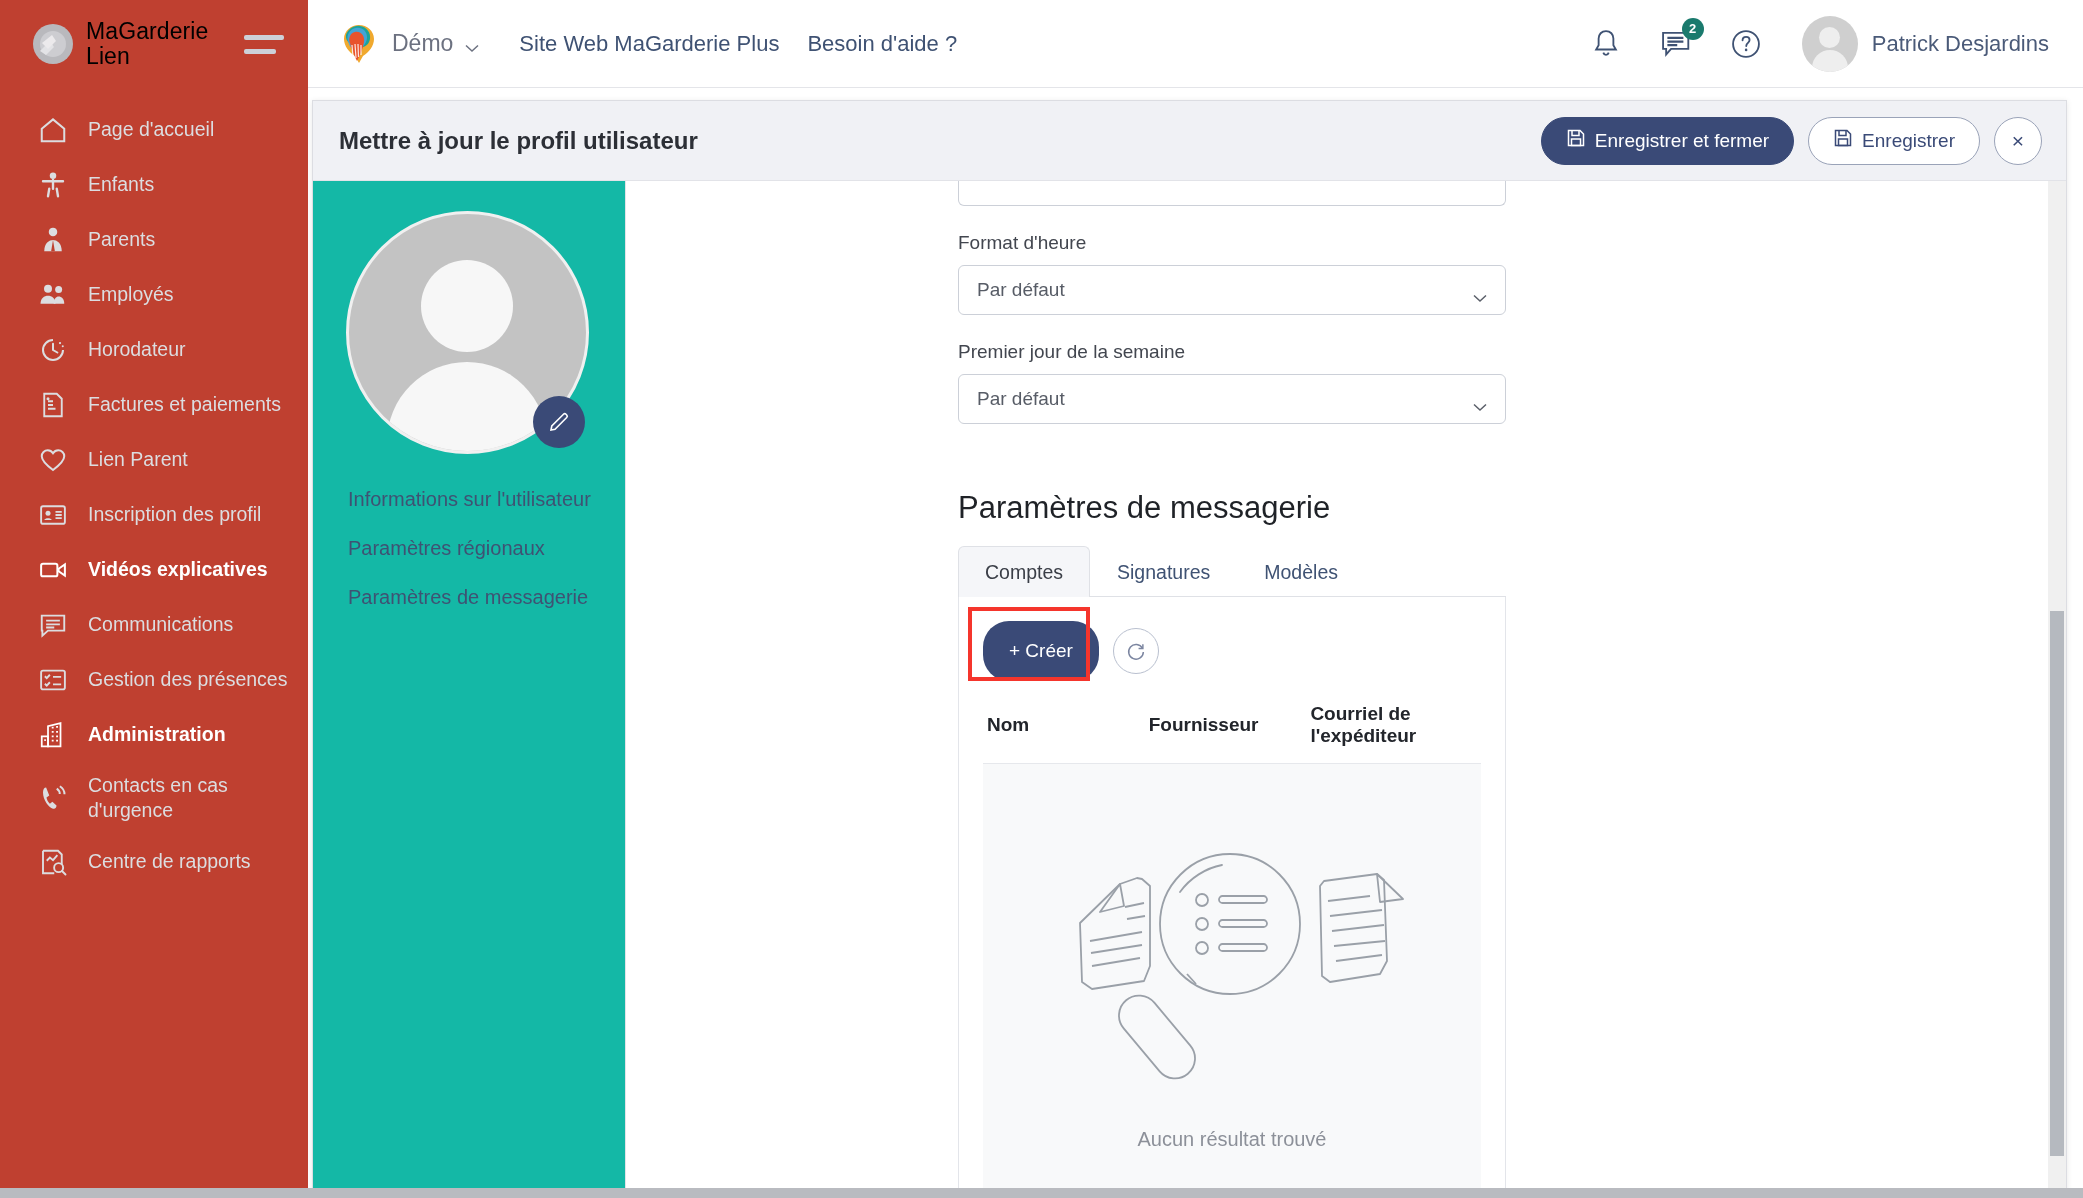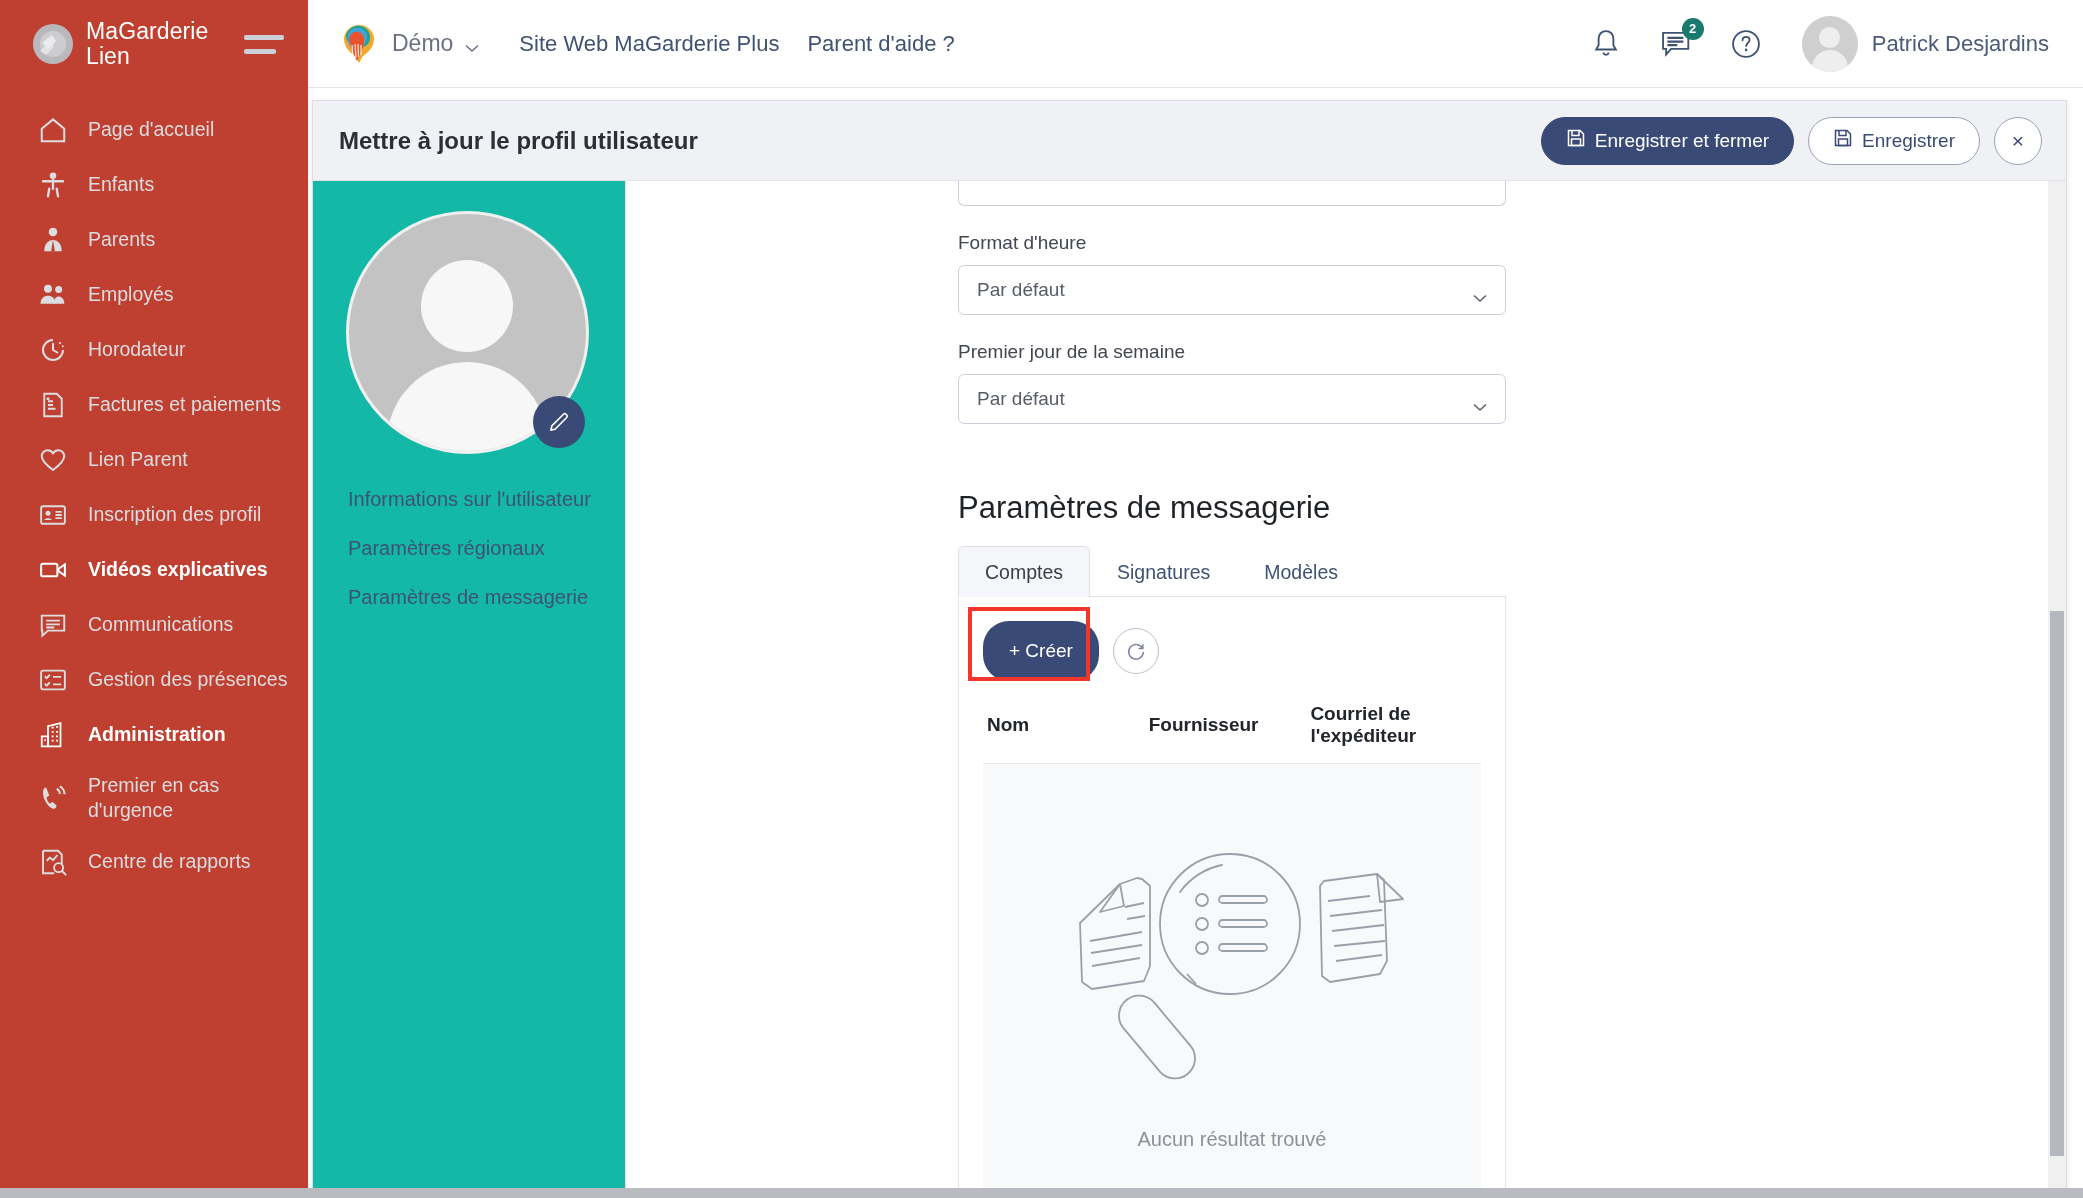--- a/index.html
+++ b/index.html
@@ -20,21 +20,21 @@
     overflow: hidden;
   }
   .sidebar-brand {
     height: 88px;
     display: flex; align-items: center;
     padding: 0 24px 0 30px;
     gap: 10px;
   }
   .brand-logo { width: 46px; height: 46px; flex: 0 0 46px; position: relative; }
   .brand-name {
-    color: #ffffff; font-size: 23px; line-height: 1.08;
+    color: #000000; font-size: 23px; line-height: 1.08;
     font-weight: 400; letter-spacing: .1px;
     flex: 1;
   }
   .hamburger {
     width: 40px; height: 30px; flex: 0 0 40px;
     display: flex; flex-direction: column; justify-content: center; gap: 9px;
     cursor: pointer;
   }
   .hamburger i { display: block; height: 5px; background: #cdd0d8; border-radius: 2px; }
   .hamburger i:nth-child(1) { width: 40px; }
@@ -392,21 +392,21 @@
       </a>
 
       <a class="nav-item two-line">
         <span class="ico">
           <svg viewBox="0 0 24 24" fill="none" stroke="#dcdde0" stroke-width="1.6">
               <path d="M6.5 3.5 C5 3.5 4 5 4 7.5 C4 13.5 8.5 19.5 12 20.5 C13.8 21 14.8 19.5 14.8 18 L11.5 15 L9.5 16.5 C8 15 7 13 6.8 11.5 L9 10 Z" fill="#dcdde0" stroke="none"></path>
               <path d="M15 4.5 C16.6 5.6 17.4 7 17.4 8.8"></path>
               <path d="M17.5 2.6 C20 4.2 21.2 6.2 21.2 9"></path>
             </svg>
         </span>
-        <span class="nav-label">Premier en cas d'urgence</span>
+        <span class="nav-label">Contacts en cas d'urgence</span>
       </a>
 
       <a class="nav-item">
         <span class="ico">
           <svg viewBox="0 0 24 24" fill="none" stroke="#dcdde0" stroke-width="1.5">
               <path d="M4 3 H16 L19 6 V14 M4 3 V21 H13"></path>
               <path d="M7 11 L9.5 8.5 L12 10.5 L15.5 6.5"></path>
               <circle cx="16.5" cy="16.5" r="3.6"></circle>
               <path d="M19.2 19.2 L22 22" stroke-linecap="round"></path>
             </svg>
@@ -432,21 +432,21 @@
         <span class="org-name">Démo</span>
         <span class="chev-down">
           <svg viewBox="0 0 14 9" width="14" height="9">
               <path d="M1 1.5 L7 7 L13 1.5" fill="none" stroke="#6c7180" stroke-width="1.5"></path>
             </svg>
         </span>
       </div>
 
       <div class="top-links">
         <a class="top-link">Site Web MaGarderie Plus</a>
-        <a class="top-link">Parent d'aide ?</a>
+        <a class="top-link">Besoin d'aide ?</a>
       </div>
 
       <div class="top-right">
         <div class="icon-btn">
           <svg viewBox="0 0 24 26" width="30" height="32" fill="none" stroke="#3f5273" stroke-width="1.5">
             <path d="M12 2.5 C8.4 2.5 6 5.2 6 8.6 V14 L4 17.5 H20 L18 14 V8.6 C18 5.2 15.6 2.5 12 2.5 Z"></path>
             <path d="M9.8 20 C10.2 21.2 11 21.8 12 21.8 C13 21.8 13.8 21.2 14.2 20"></path>
           </svg>
         </div>
         <div class="icon-btn">

